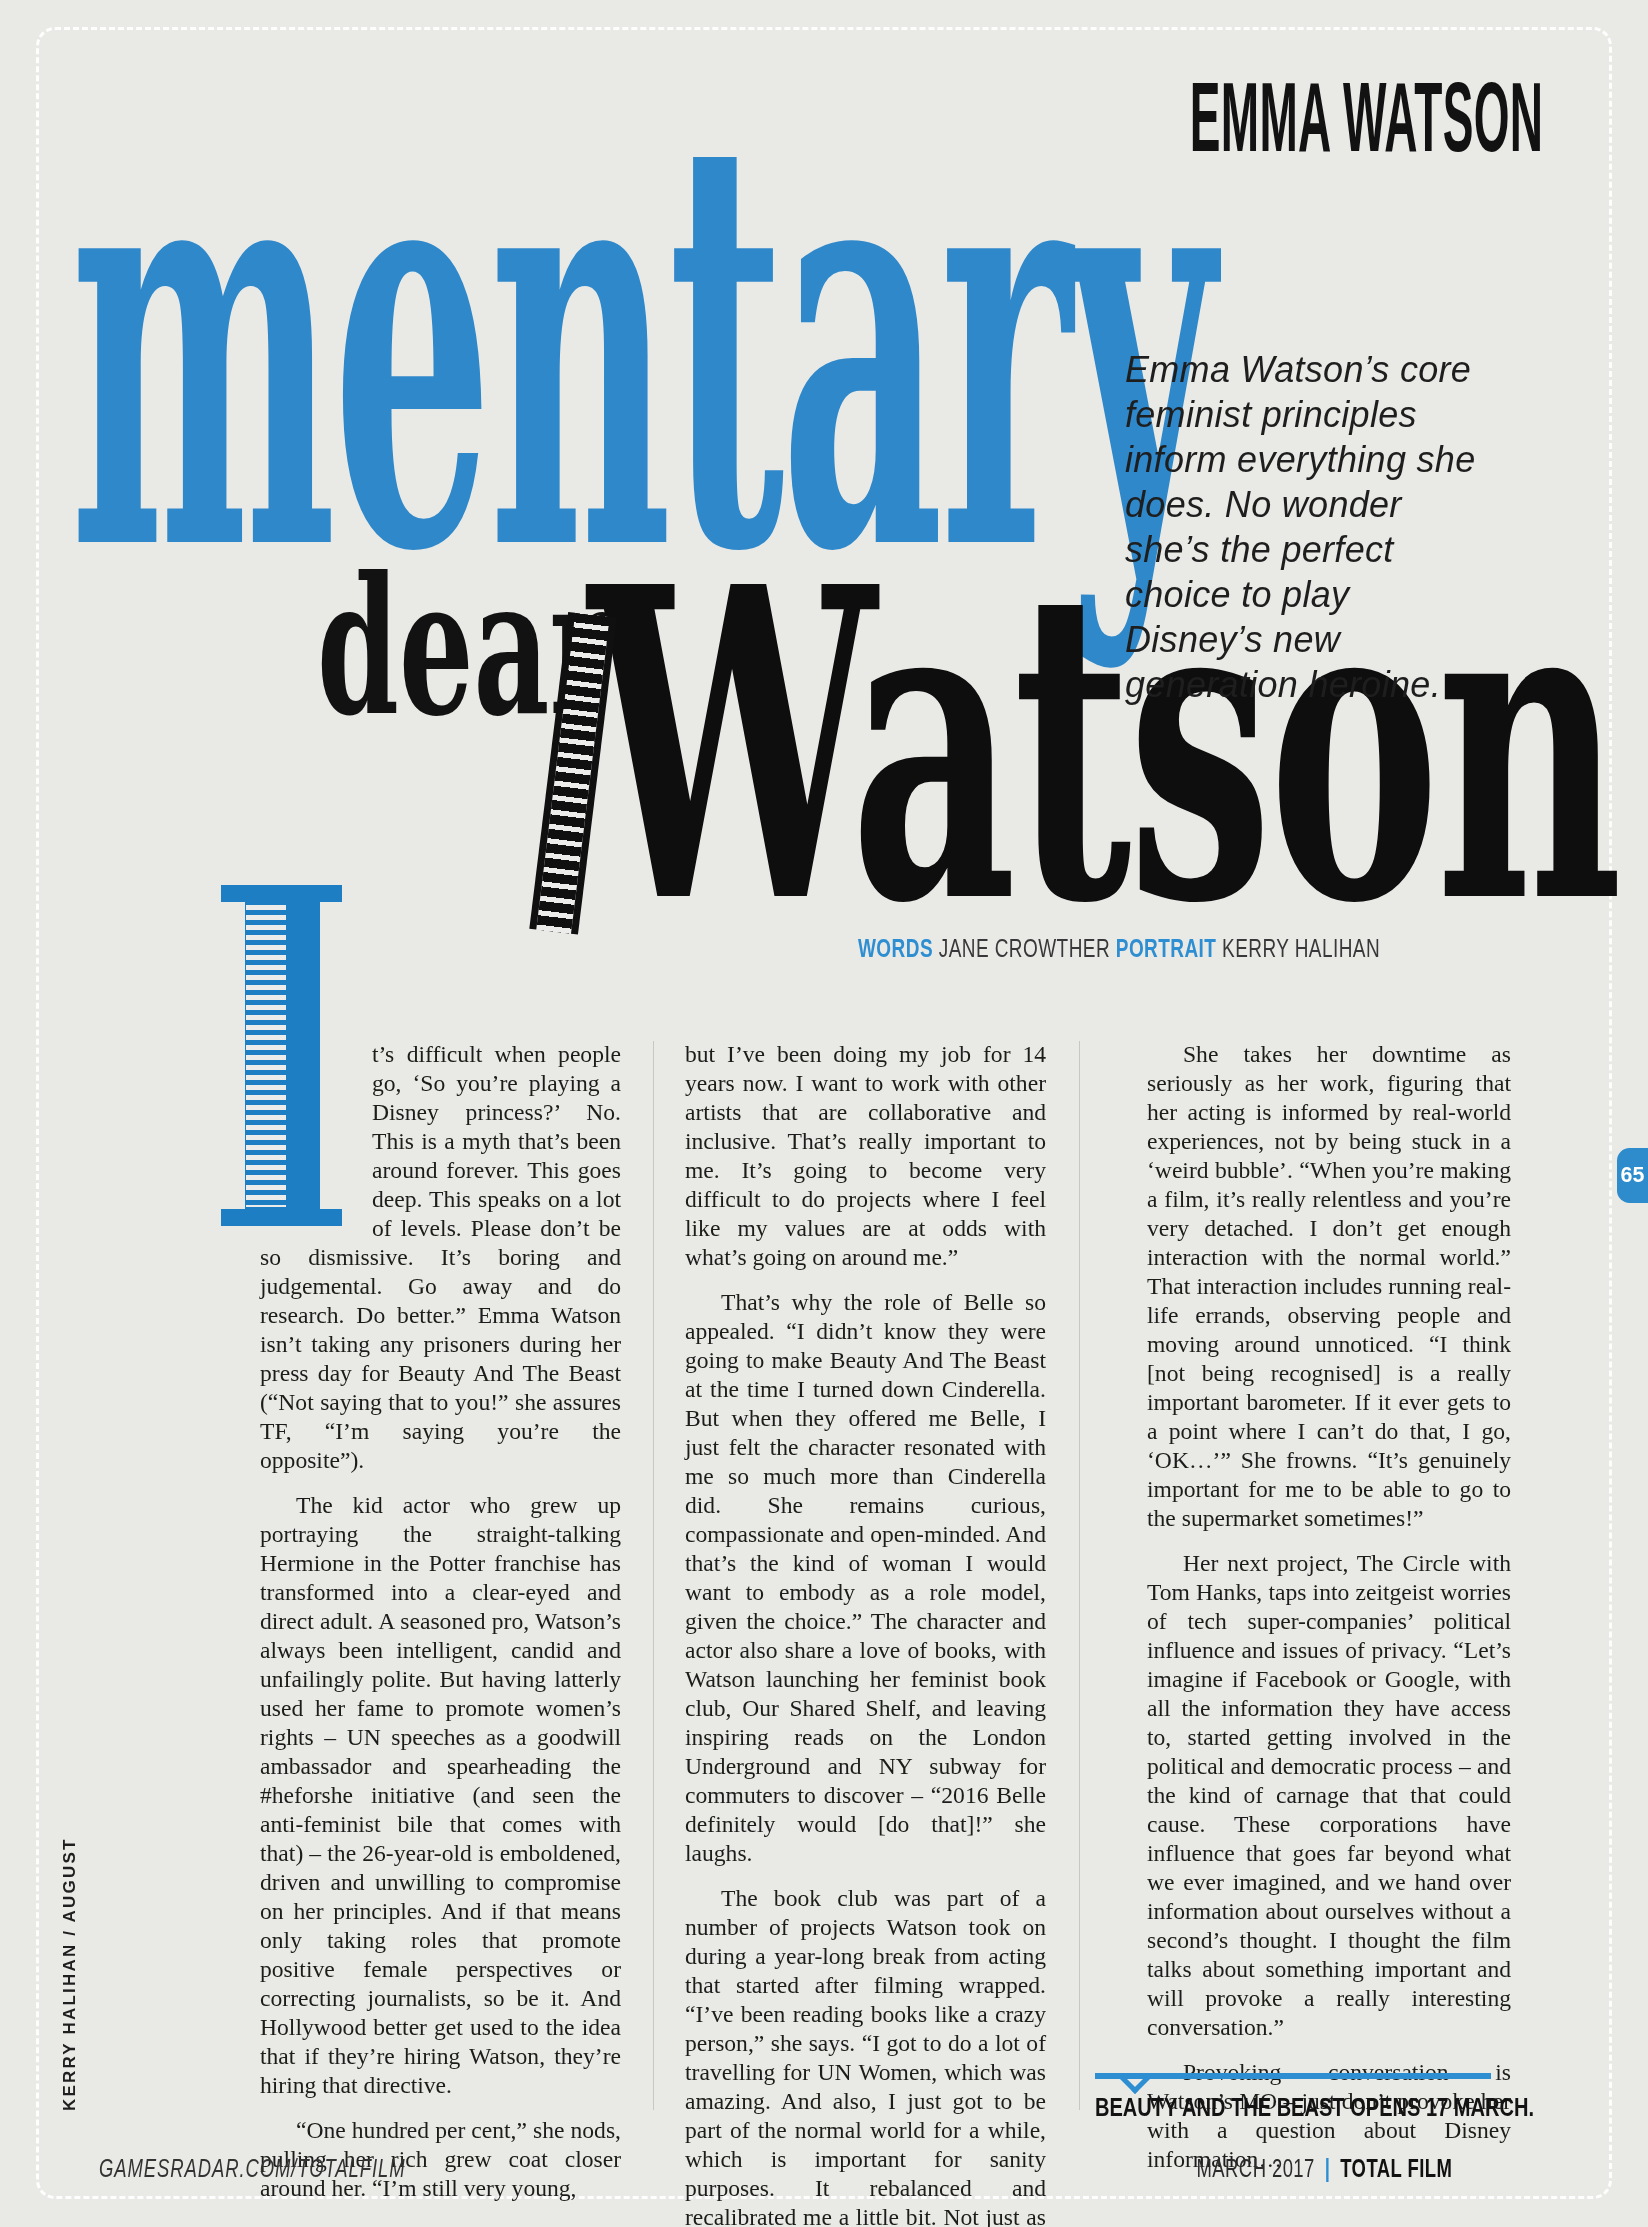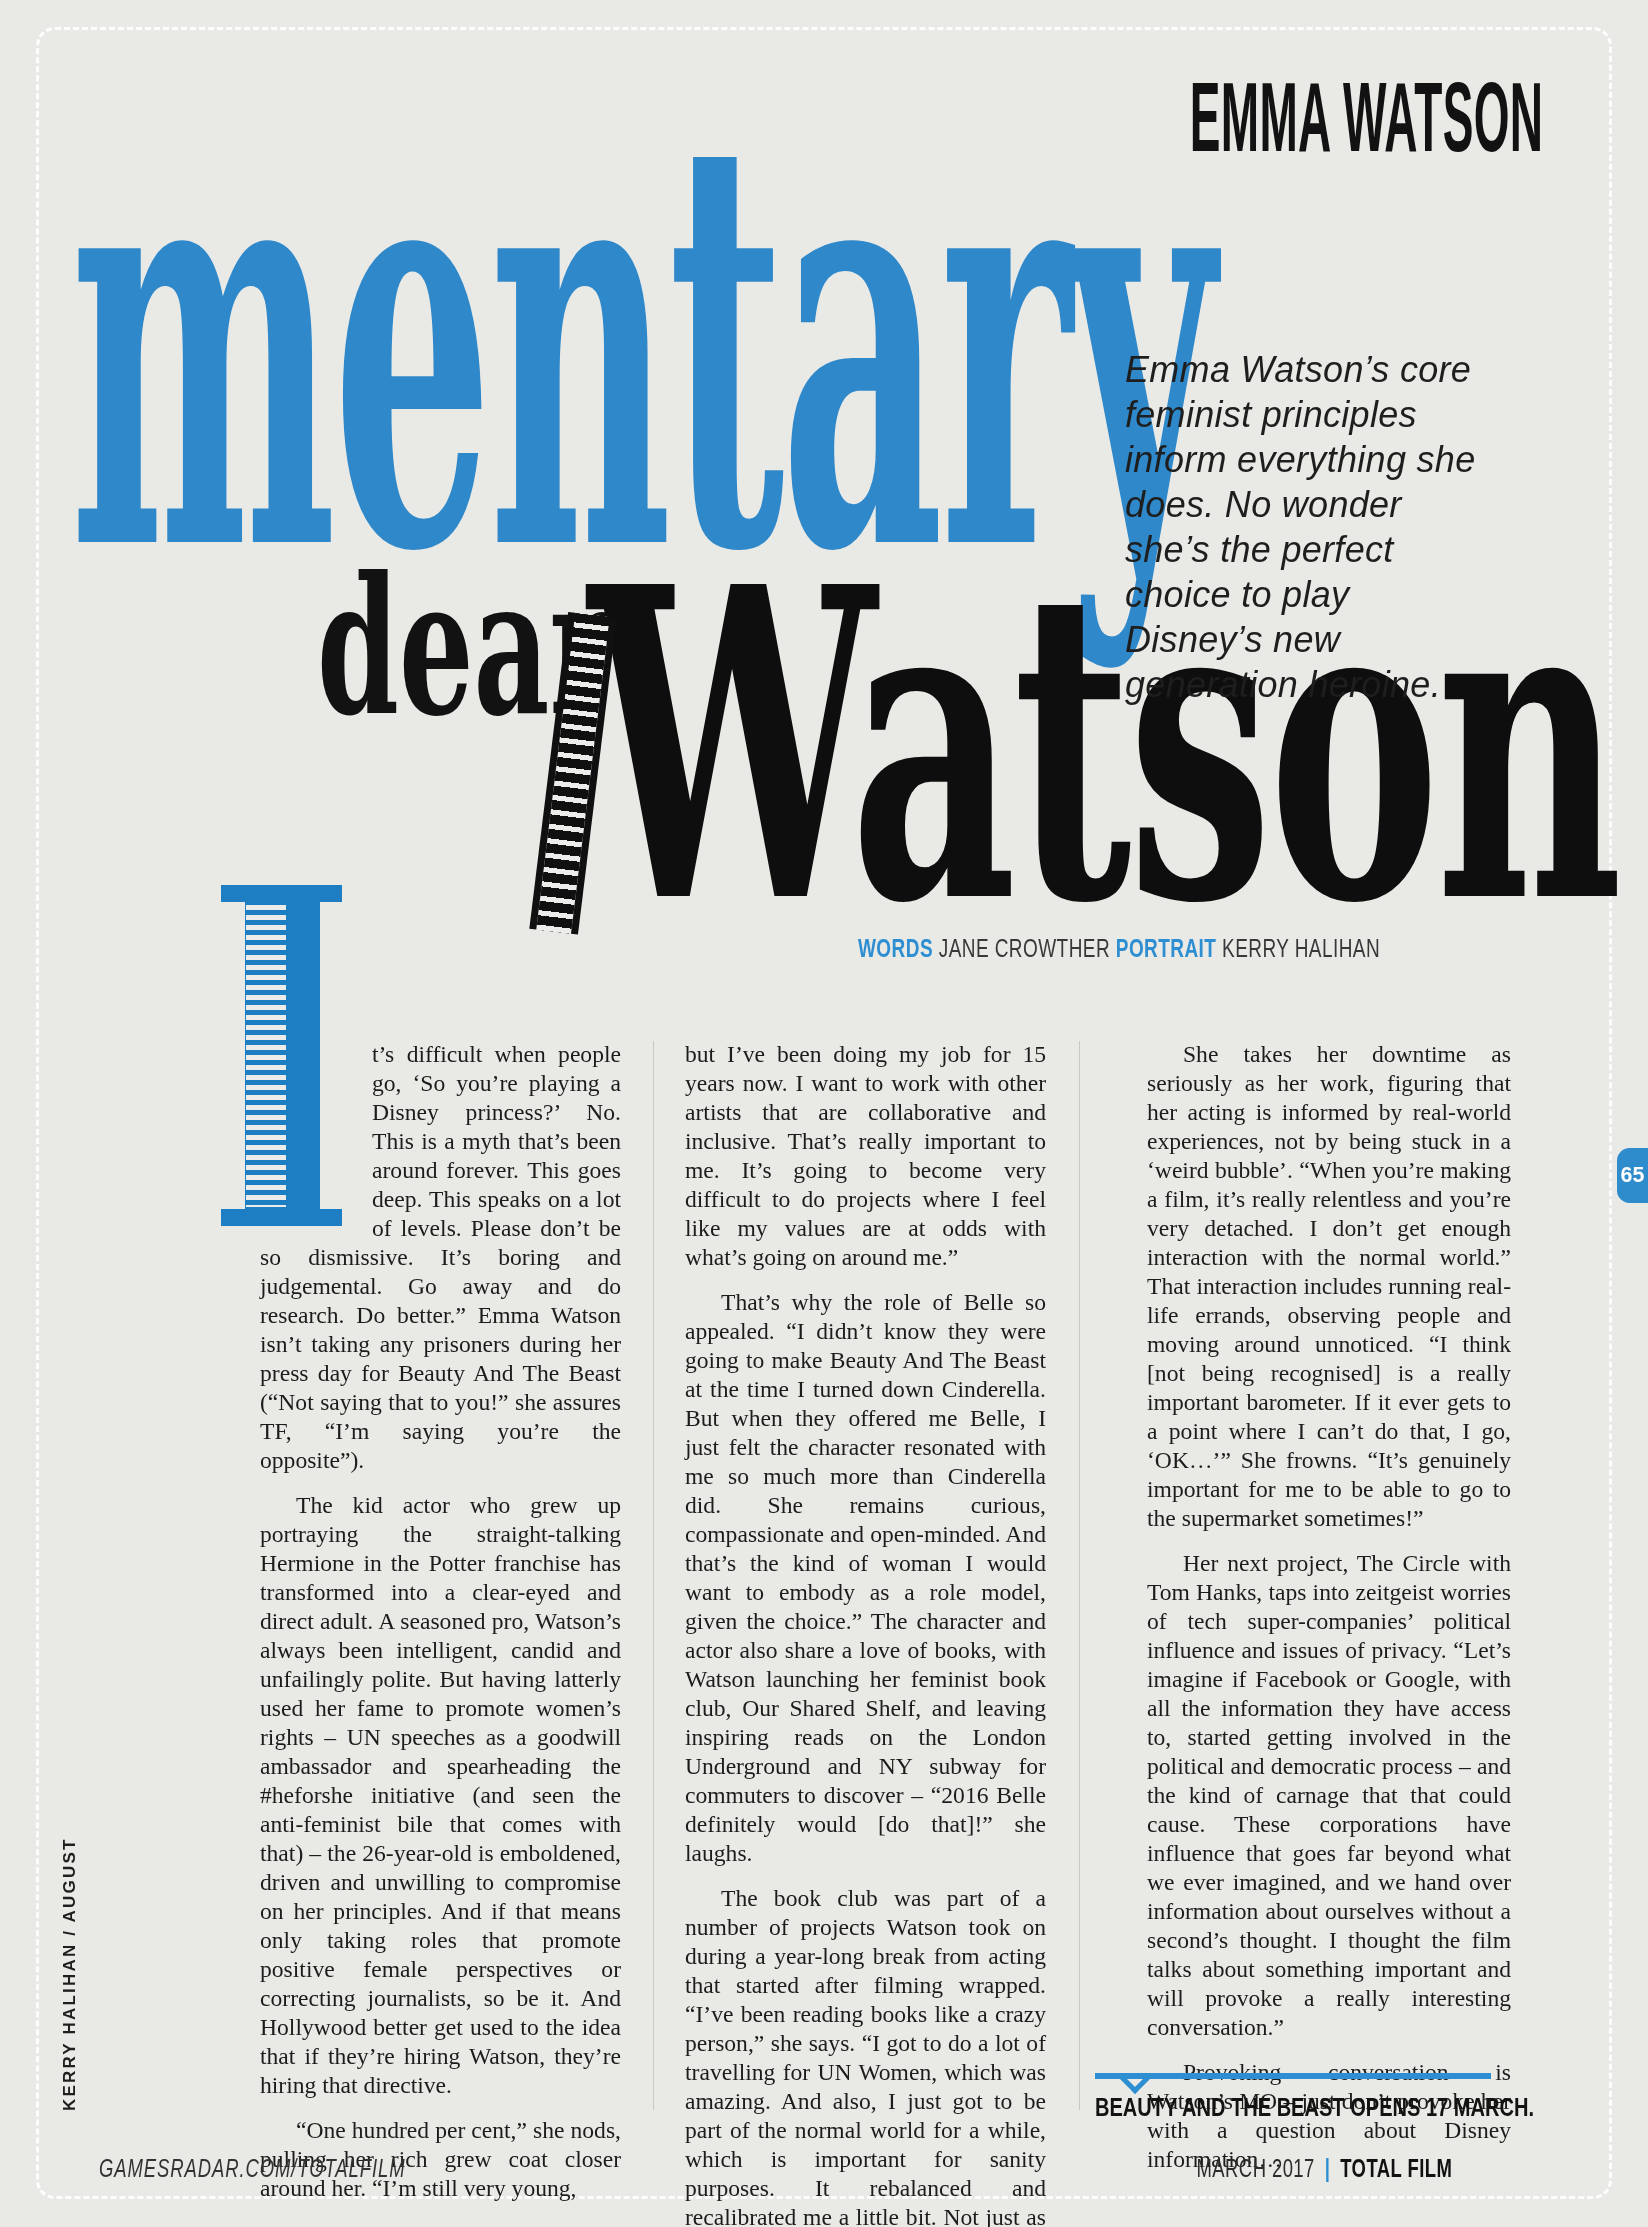--- a/index.html
+++ b/index.html
@@ -144,21 +144,21 @@
   </div>
   <div class="bar b"></div>
 </div>
 
 <div class="col col-1">
     <p><span class="dropfloat"></span><span>t’s difficult when people go, ‘So you’re playing a Disney princess?’ No. This is a myth that’s been around forever. This goes deep. This speaks on a lot of levels. Please don’t be so dismissive. It’s boring and judgemental. Go away and do research. Do better.” Emma Watson isn’t taking any prisoners during her press day for </span><span class="it">Beauty And The Beast</span><span> (“Not saying that to you!” she assures </span><span class="it">TF</span><span>, “I’m saying you’re the opposite”).</span></p>
     <p class="indent"><span>The kid actor who grew up portraying the straight-talking Hermione in the </span><span class="it">Potter</span><span> franchise has transformed into a clear-eyed and direct adult. A seasoned pro, Watson’s always been intelligent, candid and unfailingly polite. But having latterly used her fame to promote women’s rights – UN speeches as a goodwill ambassador and spearheading the #heforshe initiative (and seen the anti-feminist bile that comes with that) – the 26-year-old is emboldened, driven and unwilling to compromise on her principles. And if that means only taking roles that promote positive female perspectives or correcting journalists, so be it. And Hollywood better get used to the idea that if they’re hiring Watson, they’re hiring that directive.</span></p>
     <p class="indent"><span>“One hundred per cent,” she nods, pulling her rich grew coat closer around her. “I’m still very young,</span></p>
   </div>
 <div class="col col-2">
-    <p><span>but I’ve been doing my job for 15 years now. I want to work with other artists that are collaborative and inclusive. That’s really important to me. It’s going to become very difficult to do projects where I feel like my values are at odds with what’s going on around me.”</span></p>
+    <p><span>but I’ve been doing my job for 14 years now. I want to work with other artists that are collaborative and inclusive. That’s really important to me. It’s going to become very difficult to do projects where I feel like my values are at odds with what’s going on around me.”</span></p>
     <p class="indent"><span>That’s why the role of Belle so appealed. “I didn’t know they were going to make </span><span class="it">Beauty And The Beast</span><span> at the time I turned down </span><span class="it">Cinderella</span><span>. But when they offered me Belle, I just felt the character resonated with me so much more than Cinderella did. She remains curious, compassionate and open-minded. And that’s the kind of woman I would want to embody as a role model, given the choice.” The character and actor also share a love of books, with Watson launching her feminist book club, Our Shared Shelf, and leaving inspiring reads on the London Underground and NY subway for commuters to discover – “2016 Belle definitely would [</span><span class="it">do that</span><span>]!” she laughs.</span></p>
     <p class="indent"><span>The book club was part of a number of projects Watson took on during a year-long break from acting that started after filming wrapped. “I’ve been reading books like a crazy person,” she says. “I got to do a lot of travelling for UN Women, which was amazing. And also, I just got to be part of the normal world for a while, which is important for sanity purposes. It rebalanced and recalibrated me a little bit. Not just as an actress, but as a human being.”</span></p>
   </div>
 <div class="col col-3">
     <p class="indent"><span>She takes her downtime as seriously as her work, figuring that her acting is informed by real-world experiences, not by being stuck in a ‘weird bubble’. “When you’re making a film, it’s really relentless and you’re very detached. I don’t get enough interaction with the normal world.” That interaction includes running real-life errands, observing people and moving around unnoticed. “I think [</span><span class="it">not being recognised</span><span>] is a really important barometer. If it ever gets to a point where I can’t do that, I go, ‘OK…’” She frowns. “It’s genuinely important for me to be able to go to the supermarket sometimes!”</span></p>
     <p class="indent"><span>Her next project, </span><span class="it">The Circle</span><span> with Tom Hanks, taps into zeitgeist worries of tech super-companies’ political influence and issues of privacy. “Let’s imagine if Facebook or Google, with all the information they have access to, started getting involved in the political and democratic process – and the kind of carnage that that could cause. These corporations have influence that goes far beyond what we ever imagined, and we hand over information about ourselves without a second’s thought. I thought the film talks about something important and will provoke a really interesting conversation.”</span></p>
     <p class="indent"><span>Provoking conversation is Watson’s MO – just don’t provoke her with a question about Disney information…</span></p>
   </div>
 <div class="divider d1"></div>
 <div class="divider d2"></div>

